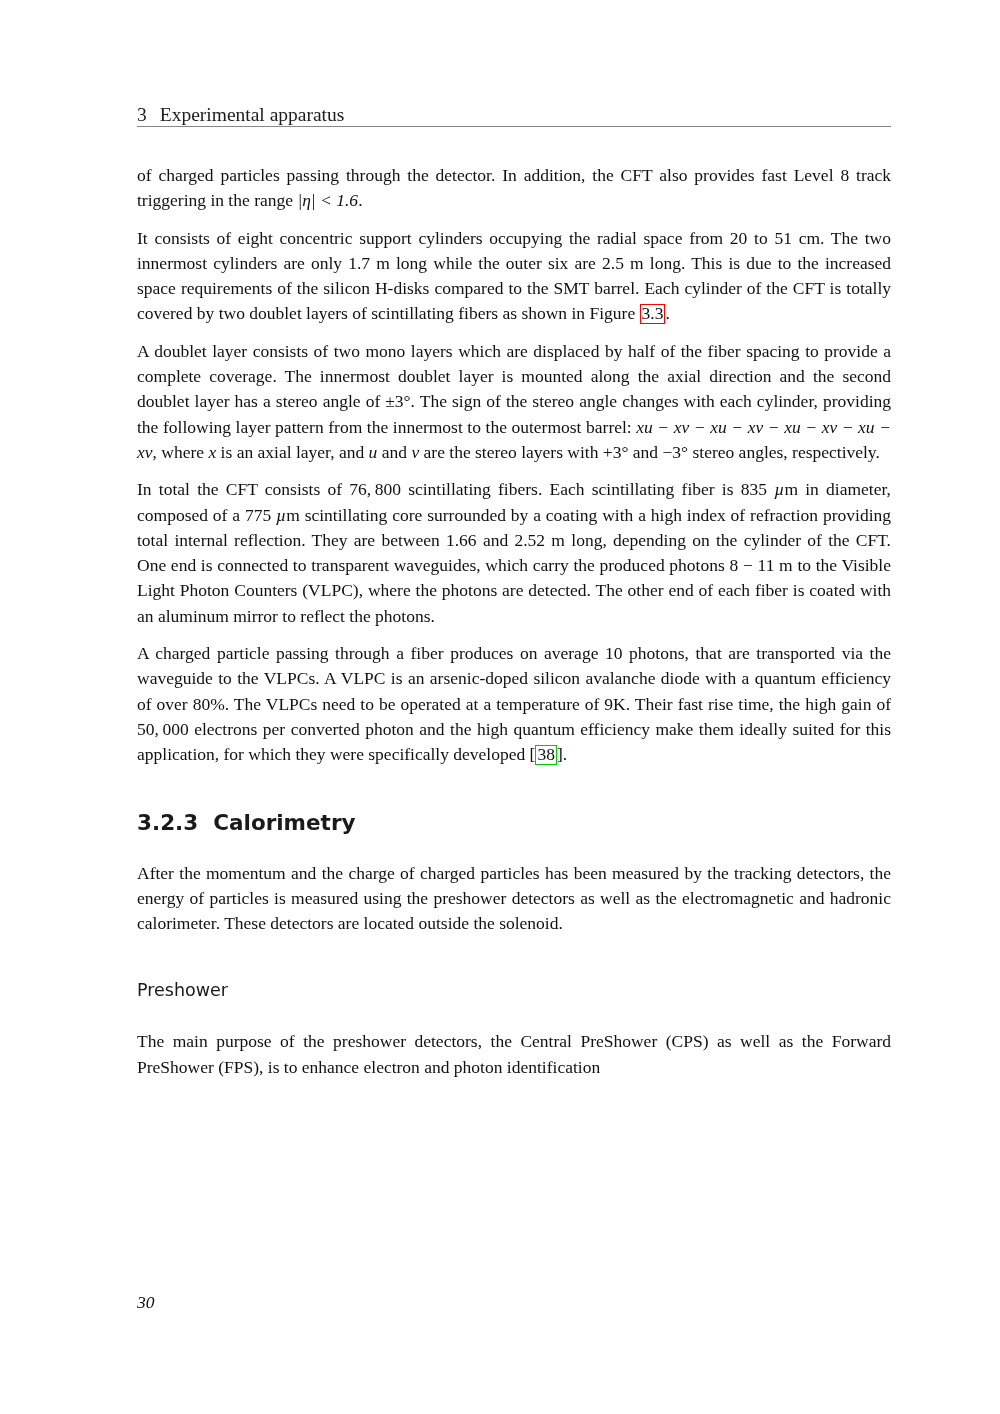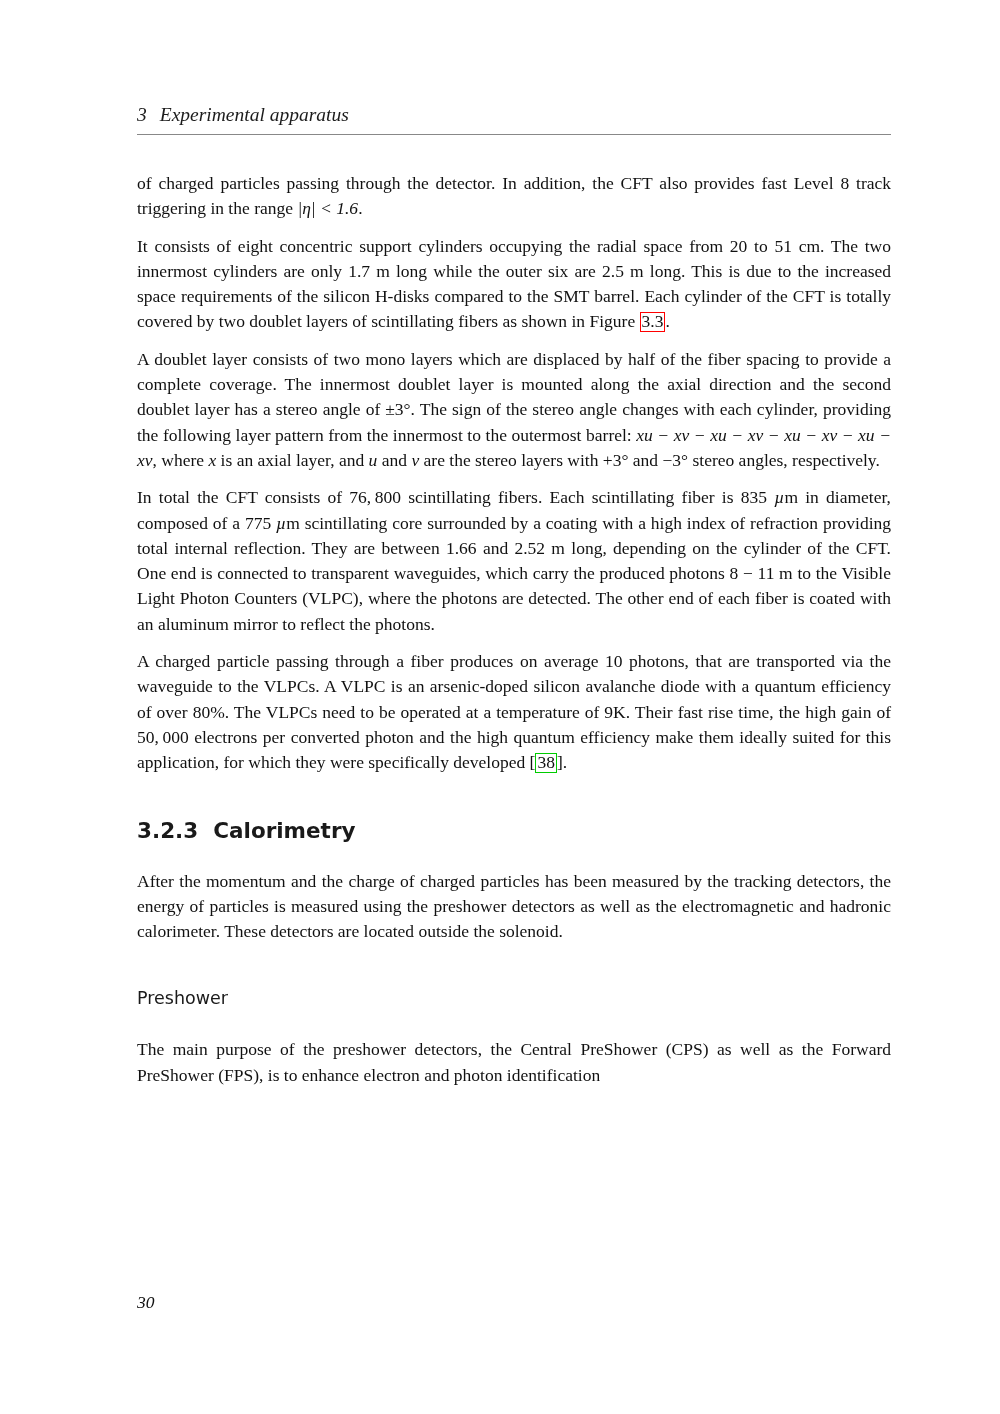--- a/index.html
+++ b/index.html
@@ -16,25 +16,24 @@
 
   .content {
     position: absolute;
     left: 137px;
     top: 104px;
     width: 754px;
   }
 
   
   .runhead {
-    font-style: italic;
     font-size: 19.5px;
     line-height: 22px;
     color: #1c1c1c;
-    padding-bottom: 8px;
+    padding-bottom: 0;
     border-bottom: 1px solid var(--rule, #888888);
     margin-bottom: 36px;
   }
   .runhead .num { margin-right: 13px; }
 
   
   p.para {
     font-size: 17.5px;
     line-height: 25.3px;
     text-align: justify;

